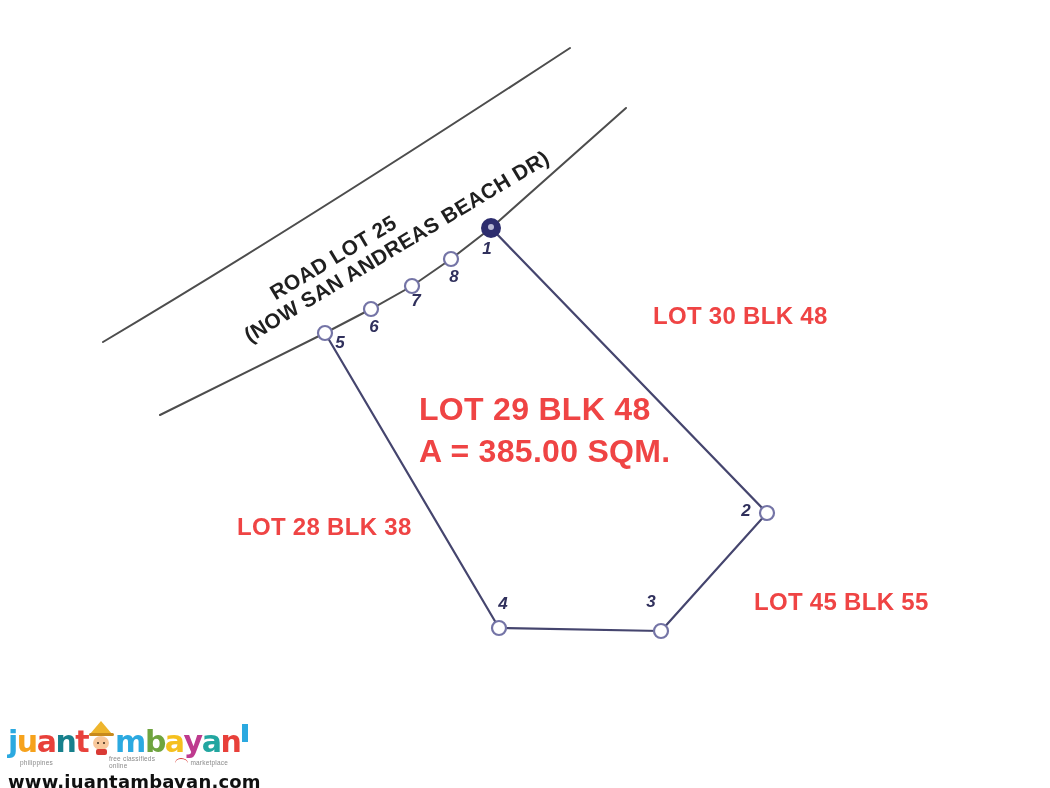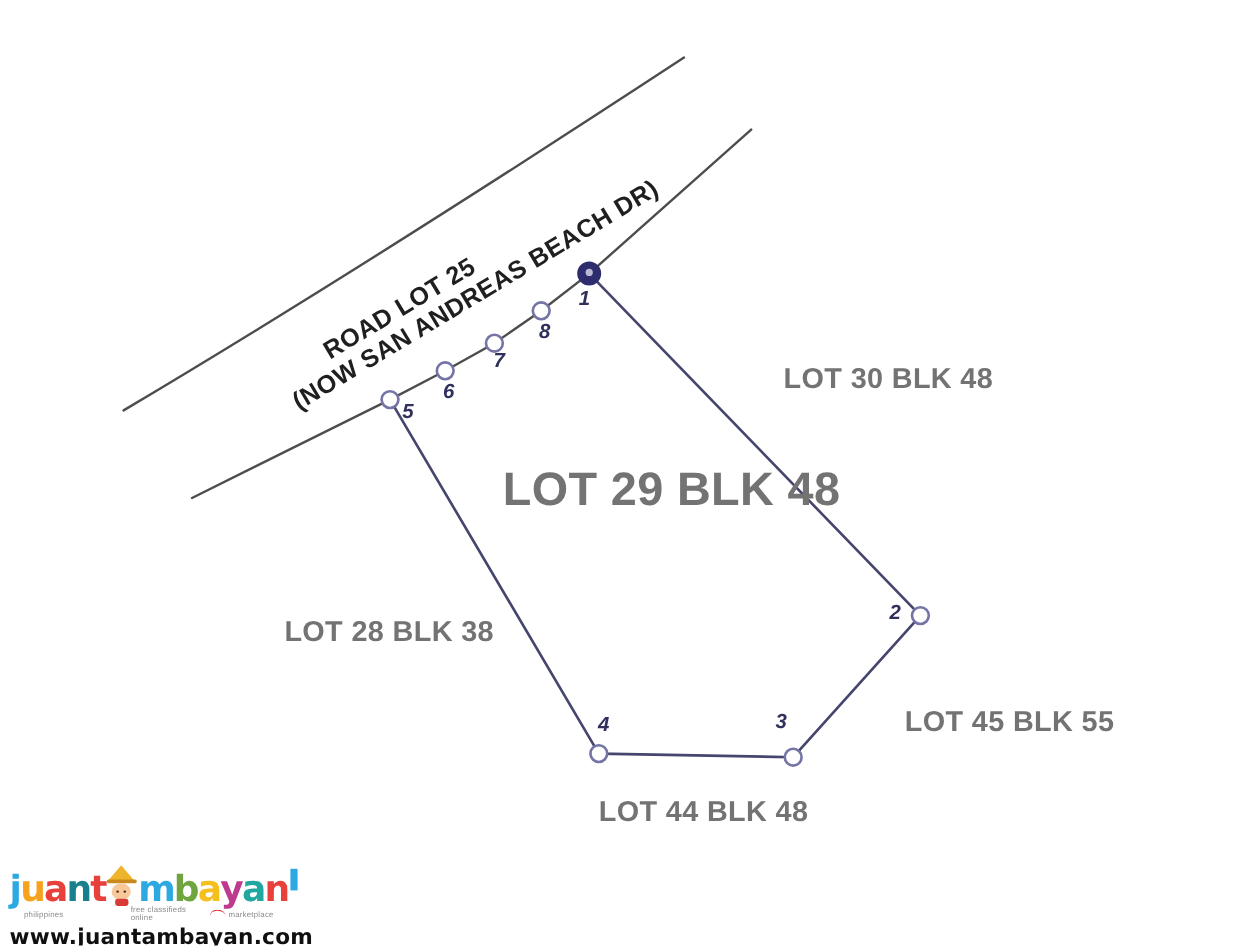--- a/index.html
+++ b/index.html
@@ -3,23 +3,23 @@
 <meta charset="utf-8">
 <style>
   html,body { margin:0; padding:0; }
   body {
     width:1050px; height:788px; position:relative; overflow:hidden;
     background:#ffffff;
     font-family:"Liberation Sans", sans-serif;
   }
   svg.plan { position:absolute; left:0; top:0; }
 
-  .lbl { position:absolute; color:#737373; font-weight:600; white-space:nowrap; }
+  .lbl { position:absolute; color:#ef4444; font-weight:600; white-space:nowrap; }
   .lot-label  { font-size:24px; letter-spacing:0.3px; }
-  .main-label { left:419px; top:388px; font-size:39px; line-height:42px; letter-spacing:0.3px; }
+  .main-label { left:419px; top:388px; font-size:32px; line-height:42px; letter-spacing:0.3px; }
   .two-line   { line-height:33px; }
 
   .vertex-num {
     position:absolute; transform:translate(-50%,-50%);
     font-size:17px; font-weight:700; font-style:italic;
     color:#30305c; white-space:nowrap;
   }
 
   .road-label {
     position:absolute; left:228px; top:307px;
@@ -84,27 +84,27 @@
   <circle cx="491" cy="227" r="3" fill="#b9b9d6"></circle>
 </svg>
 
 <div class="road-label">
   <div class="rl1">ROAD LOT 25</div>
   <div class="rl2">(NOW SAN ANDREAS BEACH DR)</div>
 </div>
 
 <div class="lbl main-label">
   <div>LOT 29 BLK 48</div>
+  <div>A = 385.00 SQM.</div>
 </div>
 
 <div class="lbl lot-label" style="left:653px; top:302px;">LOT 30 BLK 48</div>
 <div class="lbl lot-label" style="left:237px; top:513px;">LOT 28 BLK 38</div>
 <div class="lbl lot-label" style="left:754px; top:588px;">LOT 45 BLK 55</div>
 <div class="lbl lot-label two-line" style="left:499px; top:660px;">
-  <div>LOT 44 BLK 48</div>
 </div>
 
 <div class="vertex-num" style="left:487px; top:249px;">1</div>
 <div class="vertex-num" style="left:746px; top:511px;">2</div>
 <div class="vertex-num" style="left:651px; top:602px;">3</div>
 <div class="vertex-num" style="left:503px; top:604px;">4</div>
 <div class="vertex-num" style="left:340px; top:343px;">5</div>
 <div class="vertex-num" style="left:374px; top:327px;">6</div>
 <div class="vertex-num" style="left:416px; top:301px;">7</div>
 <div class="vertex-num" style="left:454px; top:277px;">8</div>

